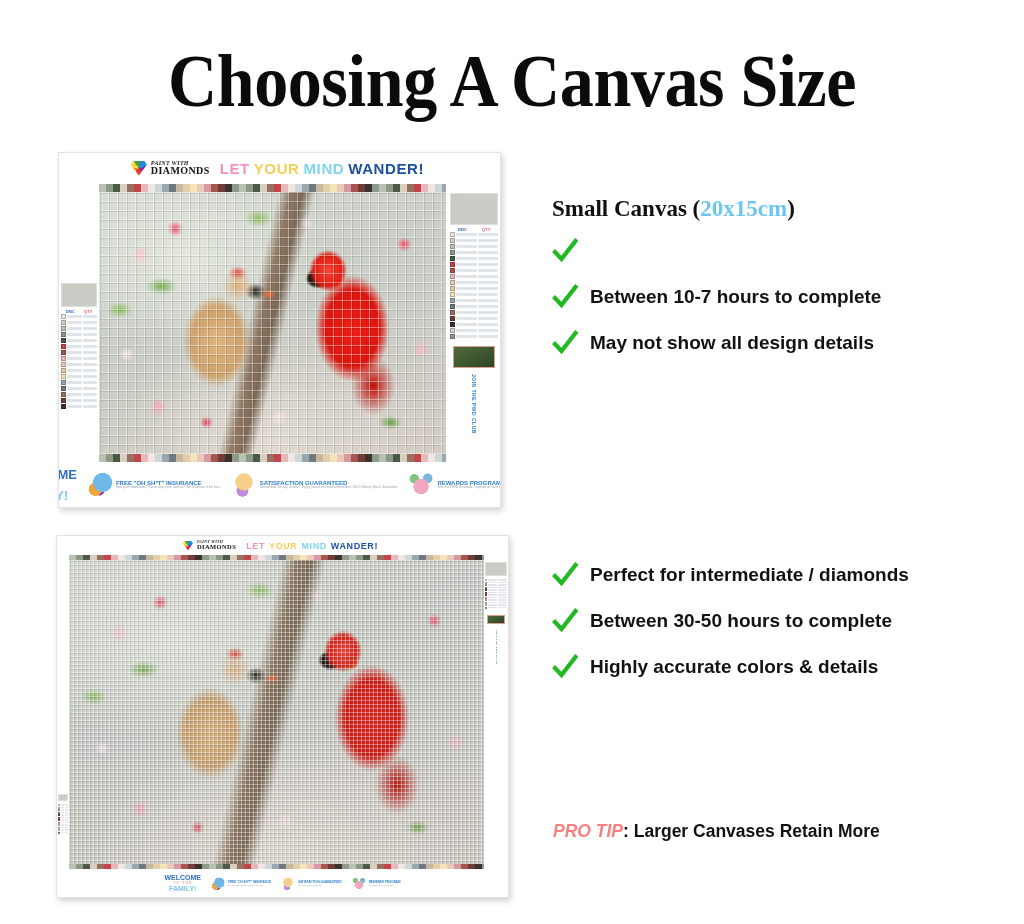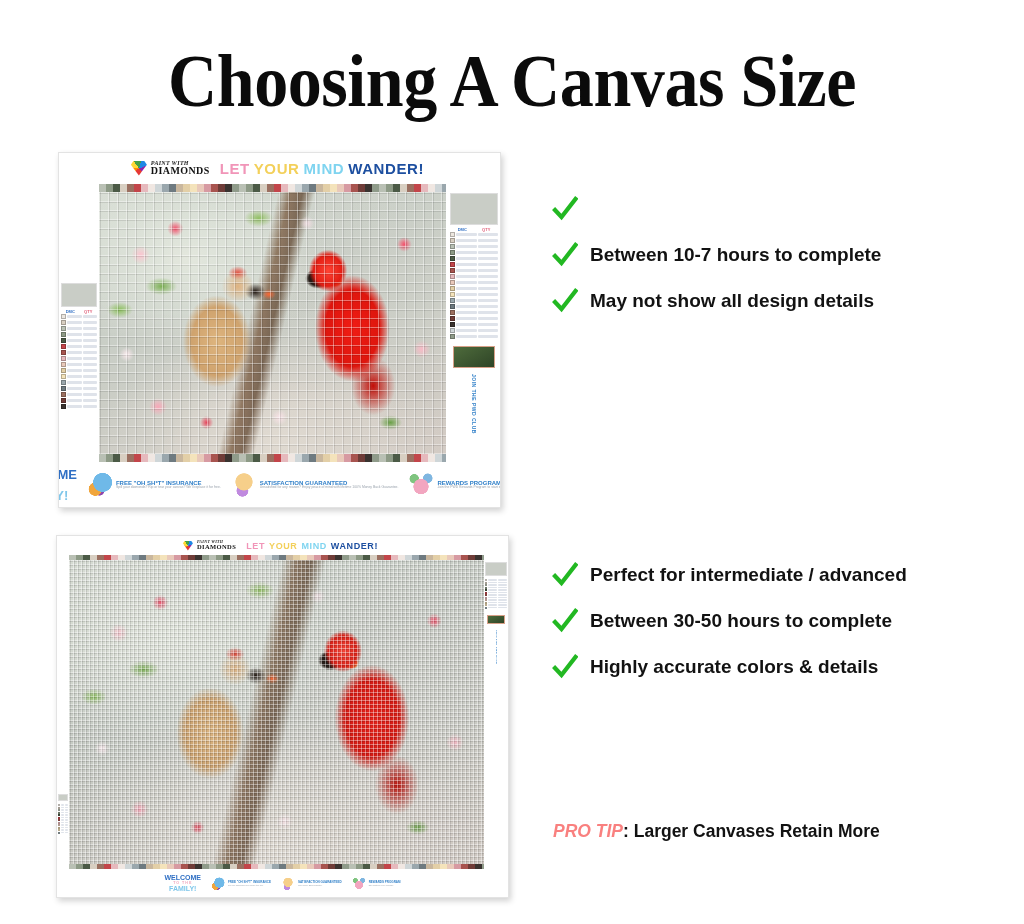--- a/index.html
+++ b/index.html
@@ -820,20 +820,23 @@
             <span class="promo-title">REWARDS PROGRAM</span>
             <span class="promo-sub">Earn points for every purchase.</span>
           </span>
         </div>
       </div>
 
     </div>
   </div>
 
   <div class="info-block" id="info-small">
+    <div class="info-heading">
+      <span>Small Canvas (</span><span class="size-label">20x15cm</span><span>)</span>
+    </div>
 
     <div class="feature-row">
       <svg class="check-icon" viewBox="0 0 26 26">
         <path d="M3 14 L9.5 21 L23.5 3" fill="none" stroke="#22b822" stroke-width="4.2" stroke-linecap="square"></path>
       </svg>
     </div>
     <div class="feature-row">
       <svg class="check-icon" viewBox="0 0 26 26">
         <path d="M3 14 L9.5 21 L23.5 3" fill="none" stroke="#22b822" stroke-width="4.2" stroke-linecap="square"></path>
       </svg>
@@ -846,21 +849,21 @@
       <span class="feature-text">May not show all design details</span>
     </div>
   </div>
 
   <div class="info-block" id="info-large">
 
     <div class="feature-row">
       <svg class="check-icon" viewBox="0 0 26 26">
         <path d="M3 14 L9.5 21 L23.5 3" fill="none" stroke="#22b822" stroke-width="4.2" stroke-linecap="square"></path>
       </svg>
-      <span class="feature-text">Perfect for intermediate / advanced</span>
+      <span class="feature-text">Perfect for intermediate / diamonds</span>
     </div>
     <div class="feature-row">
       <svg class="check-icon" viewBox="0 0 26 26">
         <path d="M3 14 L9.5 21 L23.5 3" fill="none" stroke="#22b822" stroke-width="4.2" stroke-linecap="square"></path>
       </svg>
       <span class="feature-text">Between 30-50 hours to complete</span>
     </div>
     <div class="feature-row">
       <svg class="check-icon" viewBox="0 0 26 26">
         <path d="M3 14 L9.5 21 L23.5 3" fill="none" stroke="#22b822" stroke-width="4.2" stroke-linecap="square"></path>

